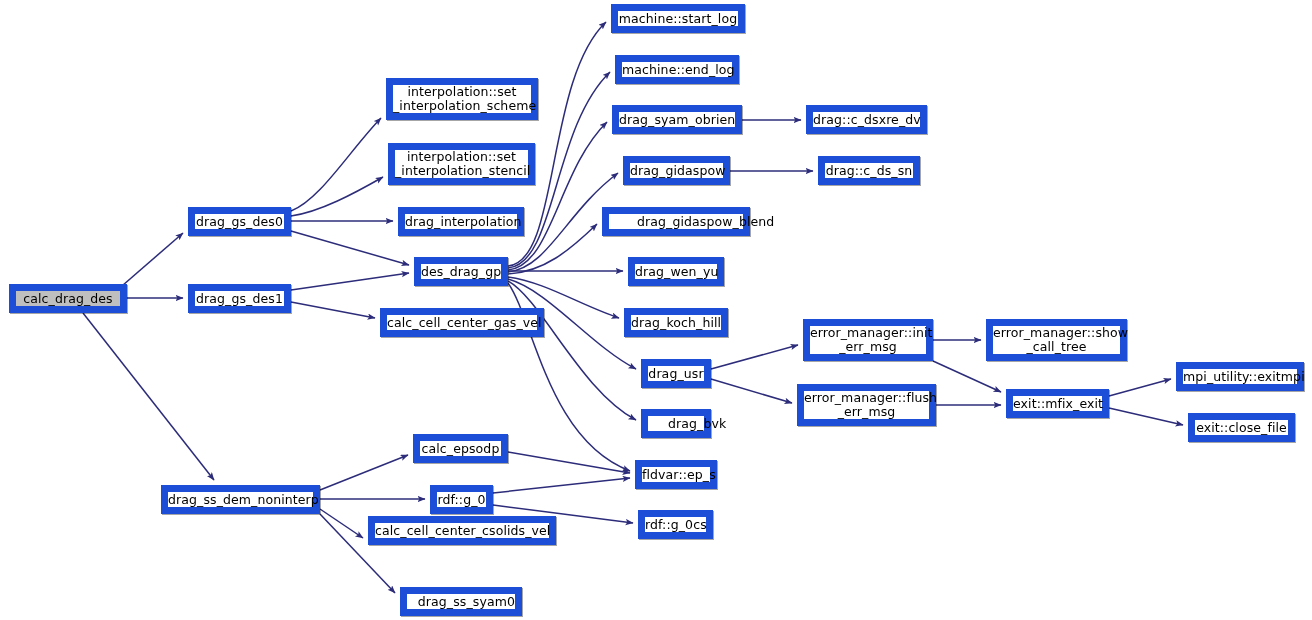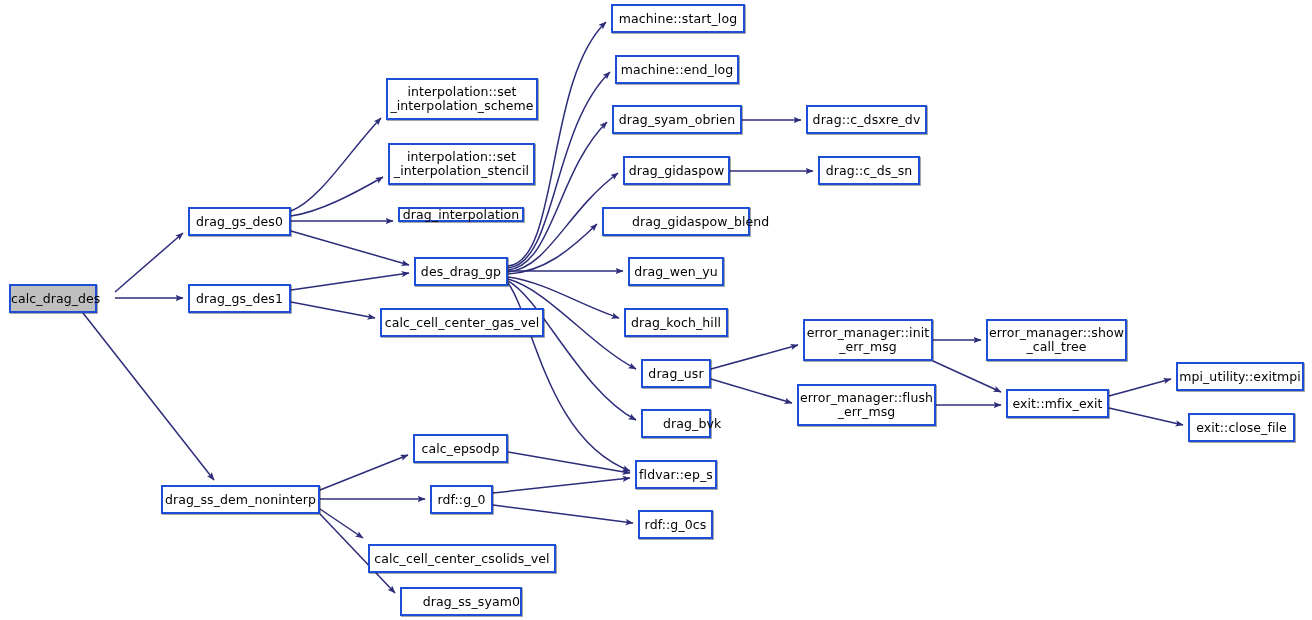--- a/index.html
+++ b/index.html
@@ -19,21 +19,21 @@
     position: absolute;
     left: 0;
     top: 0;
     width: 1312px;
     height: 620px;
     pointer-events: none;
   }
   .node {
     position: absolute;
     box-sizing: border-box;
-    border: 2px solid #1d4ed8;
+    border: 7px solid #1d4ed8;
     background: #ffffff;
     color: #000000;
     font-size: 12.5px;
     line-height: 14px;
     display: flex;
     align-items: center;
     justify-content: center;
     text-align: center;
     white-space: pre;
     letter-spacing: 0.1px;
@@ -89,34 +89,34 @@
         <path d="M 320,490 L 408,455" fill="none" stroke="#2c2c7a" stroke-width="1.5" marker-end="url(#arrow)"></path>
         <path d="M 320,499 L 425,499" fill="none" stroke="#2c2c7a" stroke-width="1.5" marker-end="url(#arrow)"></path>
         <path d="M 320,509 L 363,538" fill="none" stroke="#2c2c7a" stroke-width="1.5" marker-end="url(#arrow)"></path>
         <path d="M 320,514 L 395,593" fill="none" stroke="#2c2c7a" stroke-width="1.5" marker-end="url(#arrow)"></path>
         <path d="M 508,452 L 630,473" fill="none" stroke="#2c2c7a" stroke-width="1.5" marker-end="url(#arrow)"></path>
         <path d="M 493,493 L 630,478" fill="none" stroke="#2c2c7a" stroke-width="1.5" marker-end="url(#arrow)"></path>
         <path d="M 493,505 L 633,523" fill="none" stroke="#2c2c7a" stroke-width="1.5" marker-end="url(#arrow)"></path>
       </g>
   </svg>
   <div id="node-layer">
-      <div class="node highlight" style="left: 9px; top: 284px; width: 88px; height: 29px;"><span class="lbl">calc_drag_des</span></div>
+      <div class="node highlight" style="left: 9px; top: 284px; width: 118px; height: 29px;"><span class="lbl">calc_drag_des</span></div>
       <div class="node" style="left: 188px; top: 207px; width: 103px; height: 29px;"><span class="lbl">drag_gs_des0</span></div>
       <div class="node" style="left: 188px; top: 284px; width: 103px; height: 29px;"><span class="lbl">drag_gs_des1</span></div>
       <div class="node" style="left: 161px; top: 485px; width: 159px; height: 29px;"><span class="lbl">drag_ss_dem_noninterp</span></div>
       <div class="node" style="left: 386px; top: 78px; width: 152px; height: 42px;"><span class="lbl">interpolation::set
 _interpolation_scheme</span></div>
       <div class="node" style="left: 388px; top: 143px; width: 147px; height: 42px;"><span class="lbl">interpolation::set
 _interpolation_stencil</span></div>
-      <div class="node" style="left: 398px; top: 207px; width: 126px; height: 15px;"><span class="lbl">drag_interpolation</span></div>
+      <div class="node" style="left: 398px; top: 207px; width: 126px; height: 29px;"><span class="lbl">drag_interpolation</span></div>
       <div class="node" style="left: 414px; top: 257px; width: 94px; height: 29px;"><span class="lbl">des_drag_gp</span></div>
       <div class="node" style="left: 380px; top: 308px; width: 164px; height: 29px; text-align: center;"><span class="lbl">calc_cell_center_gas_vel</span></div>
       <div class="node" style="left: 413px; top: 434px; width: 95px; height: 29px;"><span class="lbl">calc_epsodp</span></div>
       <div class="node" style="left: 430px; top: 485px; width: 63px; height: 29px;"><span class="lbl">rdf::g_0</span></div>
-      <div class="node" style="left: 368px; top: 544px; width: 188px; height: 29px;"><span class="lbl">calc_cell_center_csolids_vel</span></div>
+      <div class="node" style="left: 368px; top: 516px; width: 188px; height: 29px;"><span class="lbl">calc_cell_center_csolids_vel</span></div>
       <div class="node" style="left: 400px; top: 587px; width: 122px; height: 29px; text-align: right;"><span class="lbl">drag_ss_syam0</span></div>
       <div class="node" style="left: 611px; top: 4px; width: 134px; height: 29px;"><span class="lbl">machine::start_log</span></div>
       <div class="node" style="left: 615px; top: 55px; width: 124px; height: 29px;"><span class="lbl">machine::end_log</span></div>
       <div class="node" style="left: 612px; top: 105px; width: 130px; height: 29px;"><span class="lbl">drag_syam_obrien</span></div>
       <div class="node" style="left: 623px; top: 156px; width: 107px; height: 29px;"><span class="lbl">drag_gidaspow</span></div>
       <div class="node" style="left: 602px; top: 207px; width: 148px; height: 29px; padding-left: 28px;"><span class="lbl">drag_gidaspow_blend</span></div>
       <div class="node" style="left: 628px; top: 257px; width: 96px; height: 29px;"><span class="lbl">drag_wen_yu</span></div>
       <div class="node" style="left: 624px; top: 308px; width: 104px; height: 29px;"><span class="lbl">drag_koch_hill</span></div>
       <div class="node" style="left: 641px; top: 359px; width: 70px; height: 29px;"><span class="lbl">drag_usr</span></div>
       <div class="node" style="left: 641px; top: 409px; width: 70px; height: 29px; padding-left: 20px;"><span class="lbl">drag_bvk</span></div>

